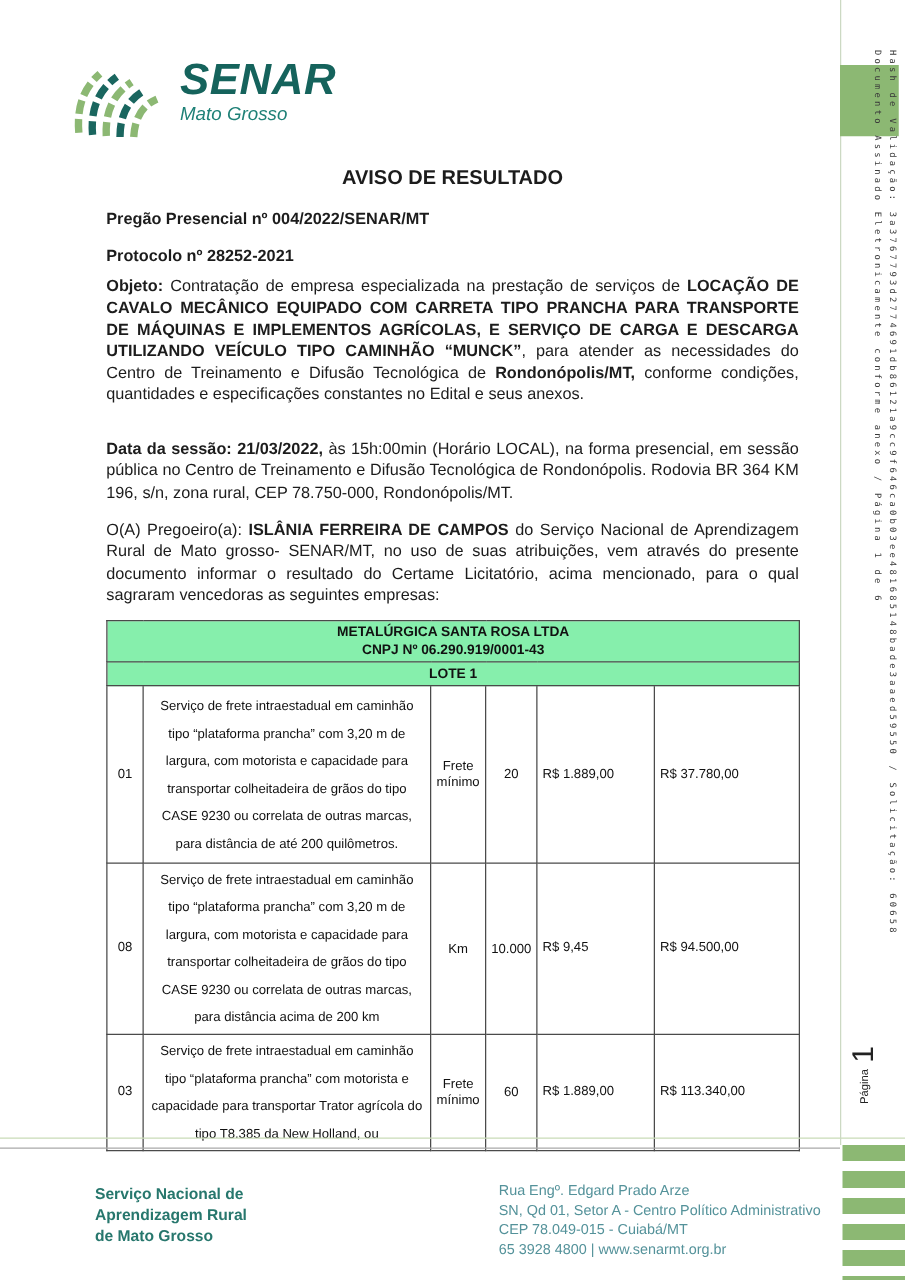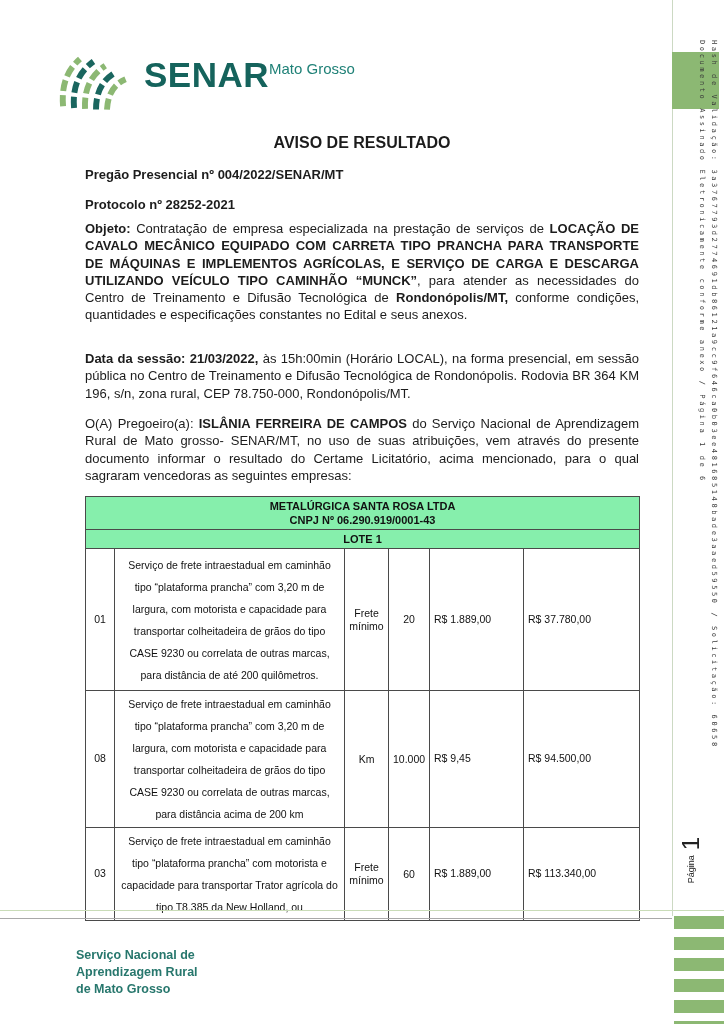--- a/index.html
+++ b/index.html
@@ -3,21 +3,21 @@
 <meta charset="utf-8">
 <style>
   html,body { margin:0; padding:0; background:#ffffff; }
   .page {
     position:relative; width:724px; height:1024px; overflow:hidden;
     background:#ffffff; font-family:"Liberation Sans", sans-serif; color:#1c1c1c;
   }
 
   
   .logo { position:absolute; left:58px; top:38px; display:flex; align-items:center; gap:10px; }
-  .logo-word { display:flex; flex-direction:row; }
+  .logo-word { display:flex; flex-direction:column;font-style:italic; }
   .logo-name { font-size:35px; font-weight:700; letter-spacing:0.5px; color:#15635c; line-height:34px; }
   .logo-sub  { font-size:15px; font-weight:400; color:#1f8177; line-height:22px; }
 
   
   .content { position:absolute; left:85px; top:0; width:554px; font-size:13px; line-height:17.3px; }
   .content > * { position:absolute; left:0; width:554px; margin:0; }
   .doc-title { top:134px; text-align:center; font-size:16px; font-weight:700; }
   .p-pregao   { top:166px; font-weight:700; }
   .p-protocolo{ top:196px; font-weight:700; }
   .p-objeto   { top:220px; text-align:justify; }
@@ -138,20 +138,26 @@
   </div>
 
   <div class="hline-green"></div>
   <div class="hline-gray"></div>
 
   <div class="foot-org">
     <div>Serviço Nacional de</div>
     <div>Aprendizagem Rural</div>
     <div>de Mato Grosso</div>
   </div>
+  <div class="foot-addr">
+    <div>Rua Engº. Edgard Prado Arze</div>
+    <div>SN, Qd 01, Setor A - Centro Político Administrativo</div>
+    <div>CEP 78.049-015 - Cuiabá/MT</div>
+    <div>65 3928 4800 | www.senarmt.org.br</div>
+  </div>
   <div class="foot-signed">Documento Assinado Eletronicamente por FRANCISCO CASTRO</div>
 
   <div class="vline"></div>
   <div class="green-block"></div>
   <div class="green-stripes"></div>
   <div class="side-text">
     <div>Hash de Validação: 3a3767793d2774691db86121a9cc9f646ca0b03ee481685148bade3aaed59550 / Solicitação: 60658</div>
     <div>Documento Assinado Eletronicamente conforme anexo / Página 1 de 6</div>
   </div>
   <div class="page-rot">

